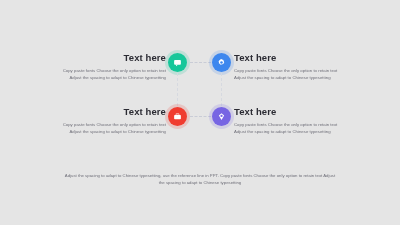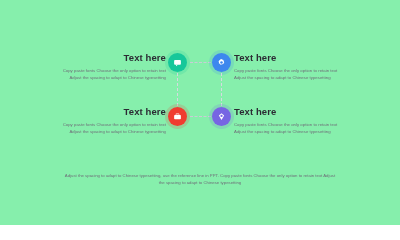--- a/index.html
+++ b/index.html
@@ -14,21 +14,21 @@
     background: #ffffff;
     font-family: "Liberation Sans", sans-serif;
     position: relative;
   }
 
   #slide {
     position: absolute;
     inset: 0;
     width: 400px;
     height: 225px;
-    background: #86efac;
+    background: #e5e5e5;
   }
 
   
   .diagram {
     position: absolute;
     left: 0;
     top: 52px;
     width: 400px;
     height: 105px;
   }

